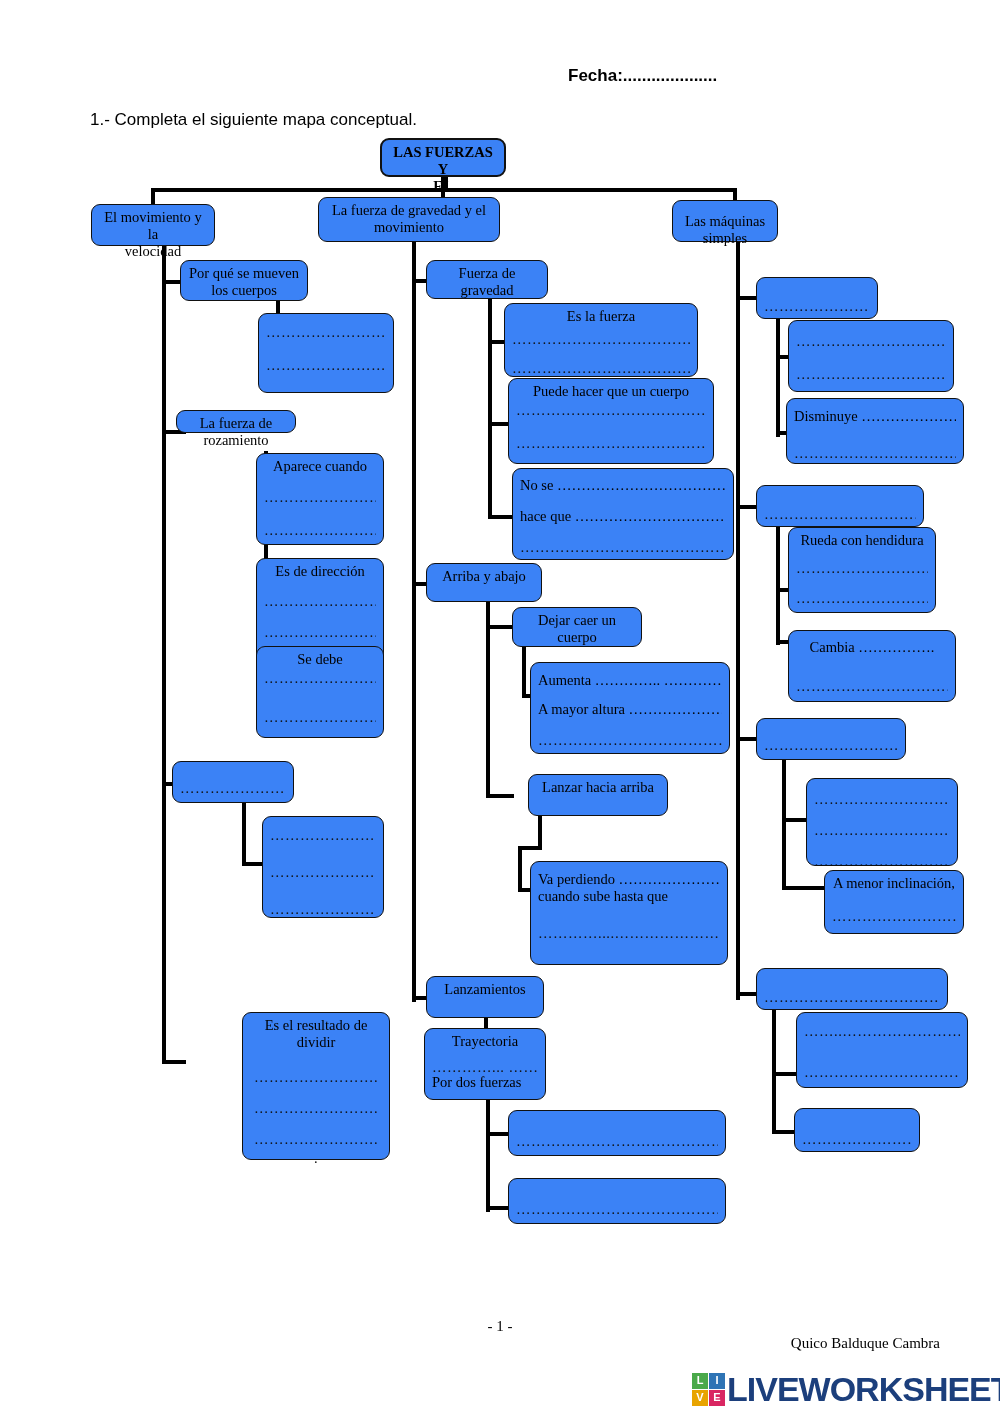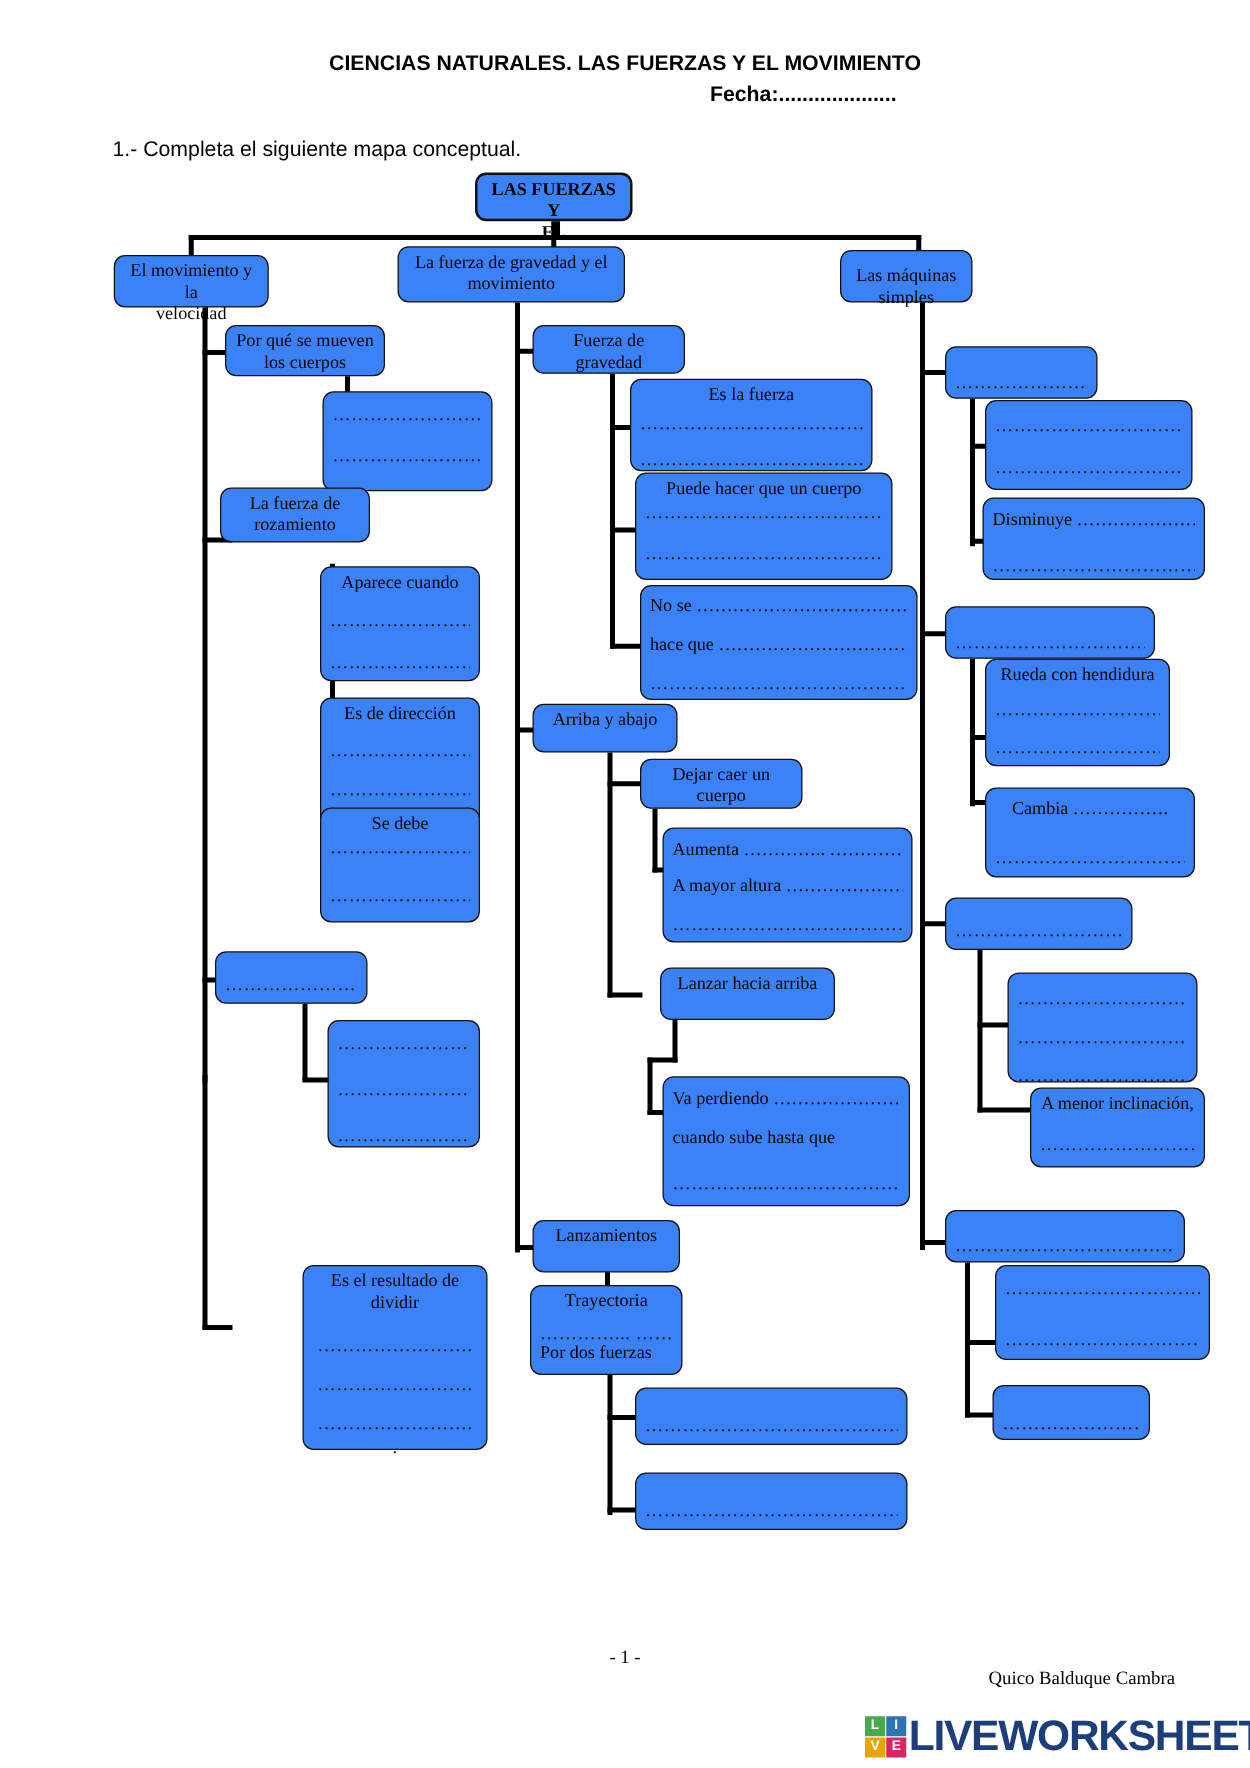--- a/index.html
+++ b/index.html
@@ -81,21 +81,20 @@
   
   .ln{position:absolute;background:#000;z-index:1;}
   .lnv{width:4px;}
   .lnh{height:4px;}
 </style>
 </head>
 <body>
 
 <div class="page">
 
-  <div class="hdr-title">CIENCIAS NATURALES. LAS FUERZAS Y EL MOVIMIENTO</div>
   <div class="hdr-fecha">Fecha:....................</div>
   <div class="instr">1.- Completa el siguiente mapa conceptual.</div>
 
   <div id="map">
 
     <div class="ln lnv" style="left:441px;top:177px;width:7px;height:14px;"></div>
     <div class="ln lnh" style="left:151px;top:188px;width:586px;"></div>
     <div class="ln lnv" style="left:151px;top:188px;height:20px;"></div>
     <div class="ln lnv" style="left:441px;top:188px;height:10px;"></div>
     <div class="ln lnv" style="left:733px;top:188px;height:20px;"></div>
@@ -121,21 +120,21 @@
     </div>
 
     <div class="ln lnv" style="left:276px;top:301px;height:46px;"></div>
     <div class="ln lnh" style="left:276px;top:345px;width:22px;"></div>
 
     <div class="node" style="left:258px;top:313px;width:136px;height:80px;">
       <span class="dots" style="text-align:center;margin-top:6px;">…………………….</span>
       <span class="dots" style="text-align:center;margin-top:16px;">……………………</span>
     </div>
 
-    <div class="node" style="left:176px;top:390px;width:120px;height:44px;">
+    <div class="node" style="left:176px;top:410px;width:120px;height:23px;">
       <span class="t">La fuerza de</span>
       <span class="t">rozamiento</span>
     </div>
 
     <div class="ln lnv" style="left:264px;top:451px;height:213px;"></div>
     <div class="ln lnh" style="left:264px;top:492px;width:22px;"></div>
     <div class="ln lnh" style="left:264px;top:602px;width:22px;"></div>
     <div class="ln lnh" style="left:264px;top:660px;width:22px;"></div>
 
     <div class="node" style="left:256px;top:453px;width:128px;height:92px;">
@@ -243,21 +242,21 @@
       <span class="t">Lanzar hacia arriba</span>
     </div>
 
     <div class="ln lnv" style="left:538px;top:816px;height:34px;"></div>
     <div class="ln lnh" style="left:518px;top:846px;width:24px;"></div>
     <div class="ln lnv" style="left:518px;top:846px;height:46px;"></div>
     <div class="ln lnh" style="left:518px;top:888px;width:22px;"></div>
 
     <div class="node" style="left:530px;top:861px;width:198px;height:104px;">
       <span class="row" style="margin-top:5px;">Va perdiendo ……………………</span>
-      <span class="row" style="margin-top:14px;">cuando sube hasta que</span>
+      <span class="row" style="">cuando sube hasta que</span>
       <span class="dots" style="text-align:center;margin-top:20px;">…………....…………………..</span>
     </div>
 
     <div class="node" style="left:426px;top:976px;width:118px;height:42px;">
       <span class="t">Lanzamientos</span>
     </div>
 
     <div class="ln lnv" style="left:484px;top:1016px;height:14px;"></div>
 
     <div class="node" style="left:424px;top:1028px;width:122px;height:72px;">

